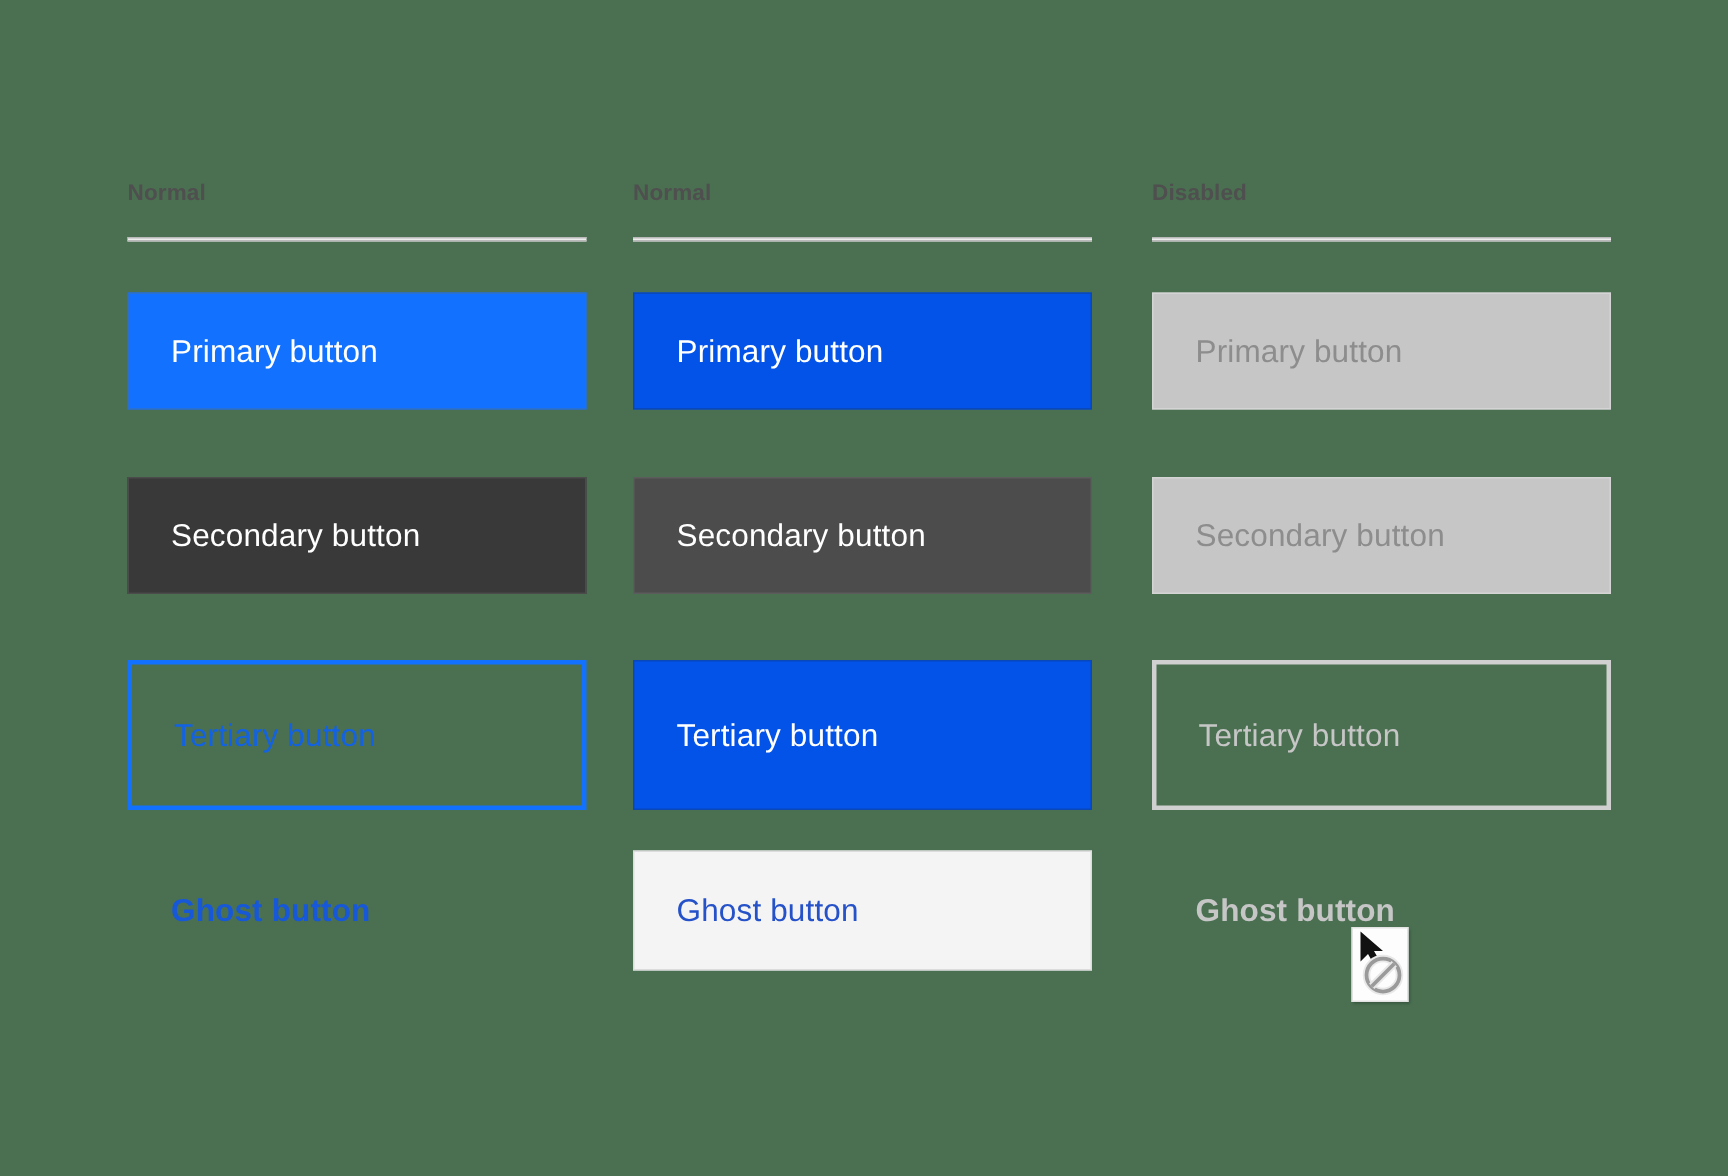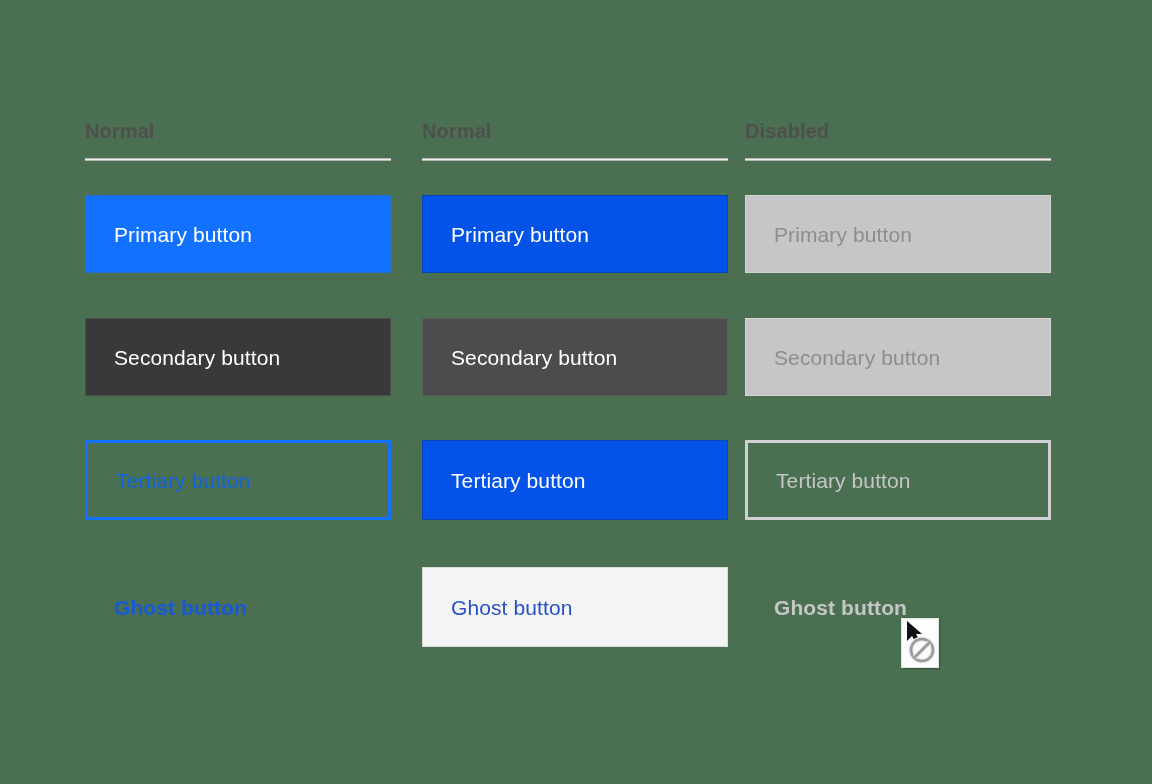--- a/index.html
+++ b/index.html
@@ -22,31 +22,31 @@
     width: 982px;
   }
 
   .col {
     position: absolute;
     top: 0;
     width: 306px;
   }
   .col-0 { left: 0px; }
   .col-1 { left: 337px; }
-  .col-2 { left: 660px; }
+  .col-2 { left: 683px; }
 
   .col-head {
     height: 40px;
     position: relative;
   }
   .col-head-label {
     position: absolute;
     left: 0;
     top: 0;
-    font-size: 20px;
+    font-size: 15px;
     font-weight: 600;
     color: #4f4f4f;
     letter-spacing: 0.1px;
     white-space: nowrap;
   }
   .col-rule {
     position: absolute;
     left: 0;
     top: 38px;
     width: 100%;
@@ -58,21 +58,21 @@
   }
 
   .slot {
     position: absolute;
     left: 0;
     width: 306px;
     box-sizing: border-box;
   }
   .row-primary   { top: 75px;  height: 78px; border-radius: 20px; }
   .row-secondary { top: 198px; height: 78px; border-radius: 24px; }
-  .row-tertiary  { top: 320px; height: 80px; }
+  .row-tertiary  { top: 320px; height: 100px; }
   .row-ghost     { top: 447px; height: 80px; }
 
   .btn {
     width: 100%;
     height: 100%;
     box-sizing: border-box;
     display: flex;
     align-items: center;
     padding-left: 28px;
     font-size: 21px;

